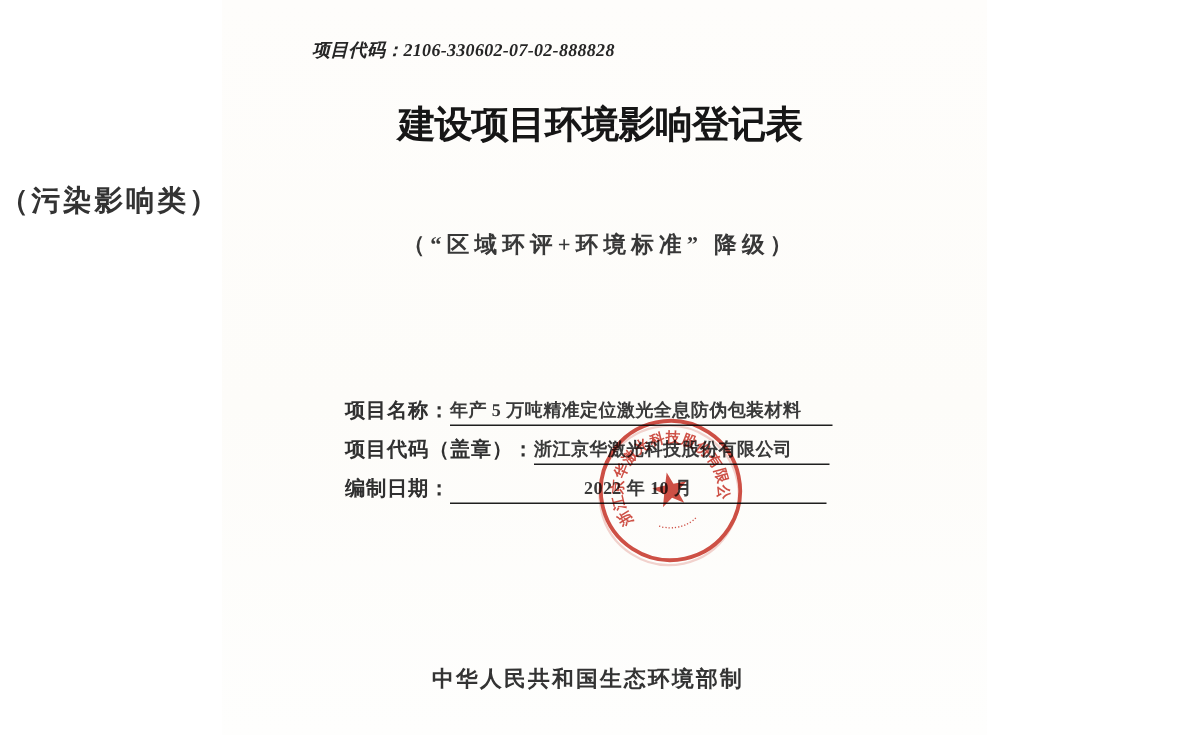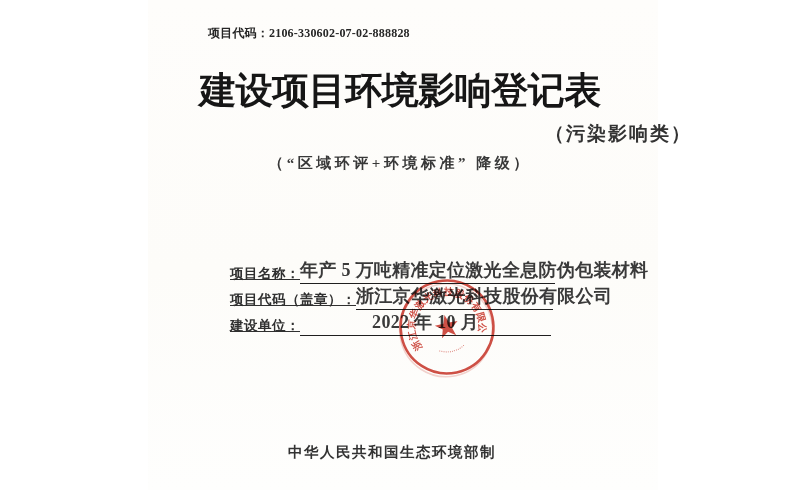--- a/index.html
+++ b/index.html
@@ -13,53 +13,53 @@
   }
   .page{position:absolute;inset:0;background:#ffffff;}
   
   .paper-tint{
     position:absolute;left:148px;top:0;width:510px;height:490px;
     background:linear-gradient(180deg,#fefdfb 0%,#fdfcf9 55%,#fefefd 100%);
   }
   .project-code{
     position:absolute;left:208px;top:25px;
     font-size:12px;font-weight:700;color:#262626;
-    letter-spacing:0.2px;white-space:nowrap;
+    letter-spacing:0.2px;white-space:nowrap;font-style:italic;
   }
   .title{
     position:absolute;left:0;top:66px;width:800px;margin:0;
     text-align:center;
     font-family:"Liberation Sans","DejaVu Sans",sans-serif;
-    font-size:37px;font-weight:600;color:#161616;
+    font-size:25px;font-weight:600;color:#161616;
     letter-spacing:-0.5px;white-space:nowrap;
   }
   .subtitle-category{
     position:absolute;left:0;top:121px;width:692px;
-    text-align:right;
+    text-align:left;
     font-size:19px;font-weight:600;color:#333;
     letter-spacing:2px;white-space:nowrap;
   }
   .subtitle-downgrade{
     position:absolute;left:0;top:154px;width:800px;
     text-align:center;
     font-size:15px;font-weight:600;color:#383838;
     letter-spacing:3.5px;white-space:nowrap;
   }
   .form{
     position:absolute;left:230px;top:258px;width:330px;
   }
   .form-row{
     display:flex;align-items:flex-end;height:26px;white-space:nowrap;
   }
   .form .label{
     font-size:13.5px;font-weight:700;color:#303030;
-    letter-spacing:0.5px;padding-bottom:1px;text-decoration:underline;
+    letter-spacing:0.5px;padding-bottom:1px;
   }
   .form .value{
-    font-size:18px;font-weight:700;color:#3a3a3a;
+    font-size:12px;font-weight:700;color:#3a3a3a;
     letter-spacing:0.3px;padding-bottom:1px;
   }
   .u{border-bottom:1.5px solid #1f1f1f;}
   .w255{width:255px;}
   .w252{width:252px;}
   .w197{width:197px;}
   .w251{width:251px;margin-top:40px;}
   .spacer70{display:inline-block;width:70px;}
   .center{text-align:center;}
   .footer{
@@ -94,21 +94,21 @@
   <div class="form">
     <div class="form-row">
       <span class="label">项目名称：</span>
       <span class="value u w255">年产 5 万吨精准定位激光全息防伪包装材料</span>
     </div>
     <div class="form-row">
       <span class="label">项目代码（盖章）：</span>
       <span class="value u w197">浙江京华激光科技股份有限公司</span>
     </div>
     <div class="form-row">
-      <span class="label">建设单位：</span>
+      <span class="label">编制日期：</span>
       <span class="value u w251 center">2022 年 10 月</span>
     </div>
   </div>
 
   <svg class="seal" viewBox="0 0 200 200" aria-hidden="true">
     <circle cx="100" cy="100" r="91" fill="none" stroke="#c9372c" stroke-width="5"></circle>
     <circle cx="97" cy="106" r="91" fill="none" stroke="#c9372c" stroke-width="3" opacity="0.25"></circle>
     <polygon fill="#c9372c" points="100,76 105.6,92.2 122.8,92.6 109.1,103 114.2,119.4 100,109.6 85.8,119.4 90.9,103 77.2,92.6 94.4,92.2"></polygon>
     <defs>
       <path id="sealTextArc" d="M 45.4 131.5 A 63 63 0 1 1 154.6 131.5" fill="none"></path>

